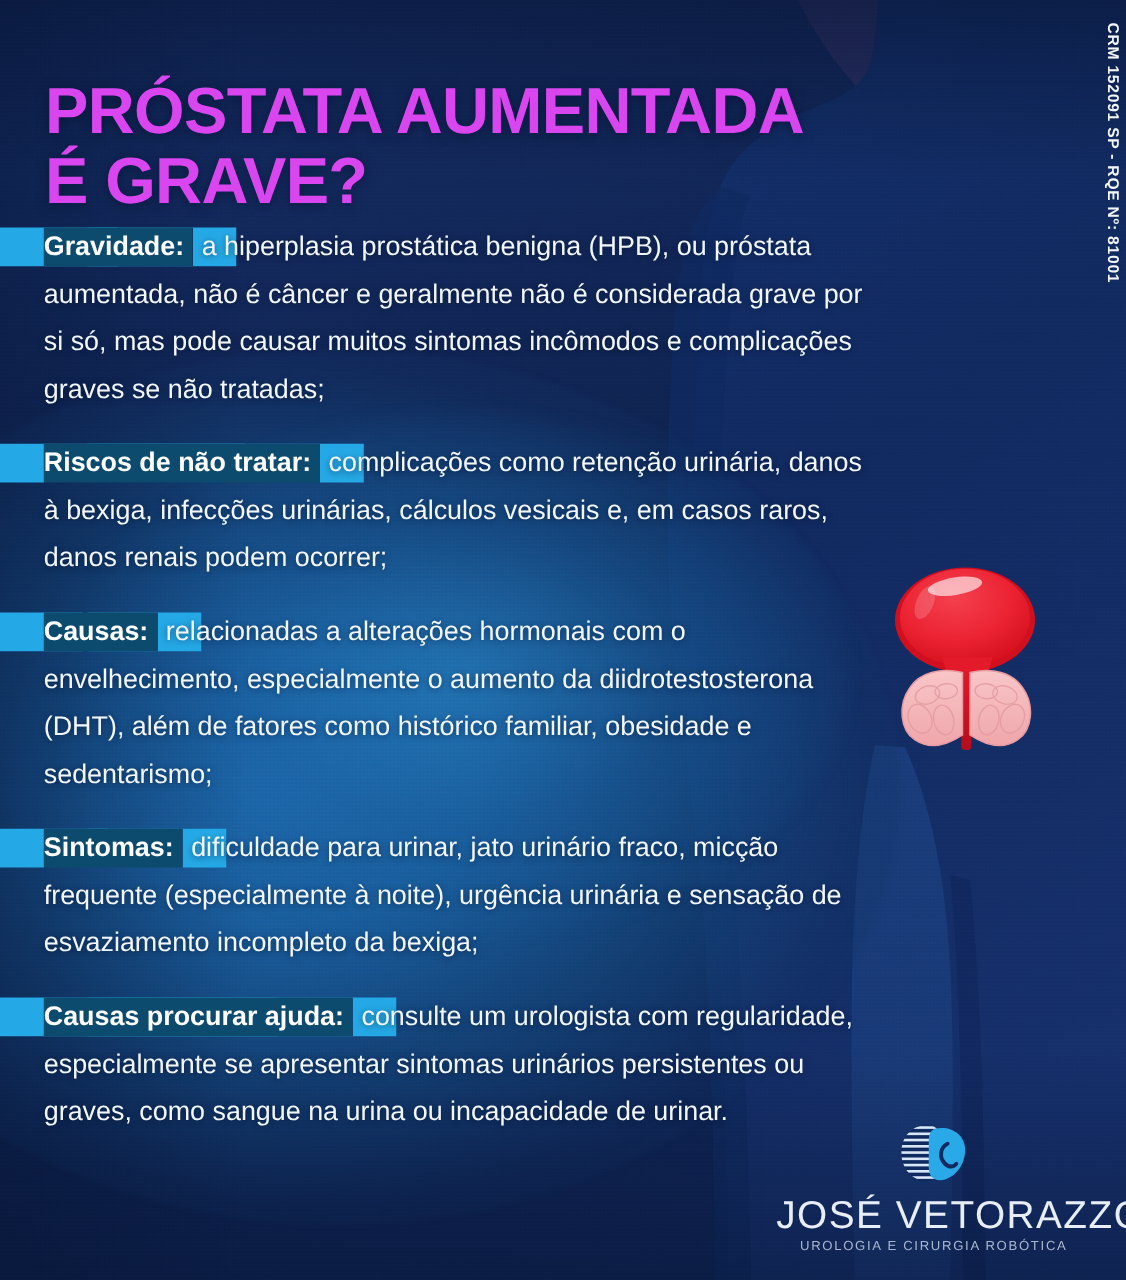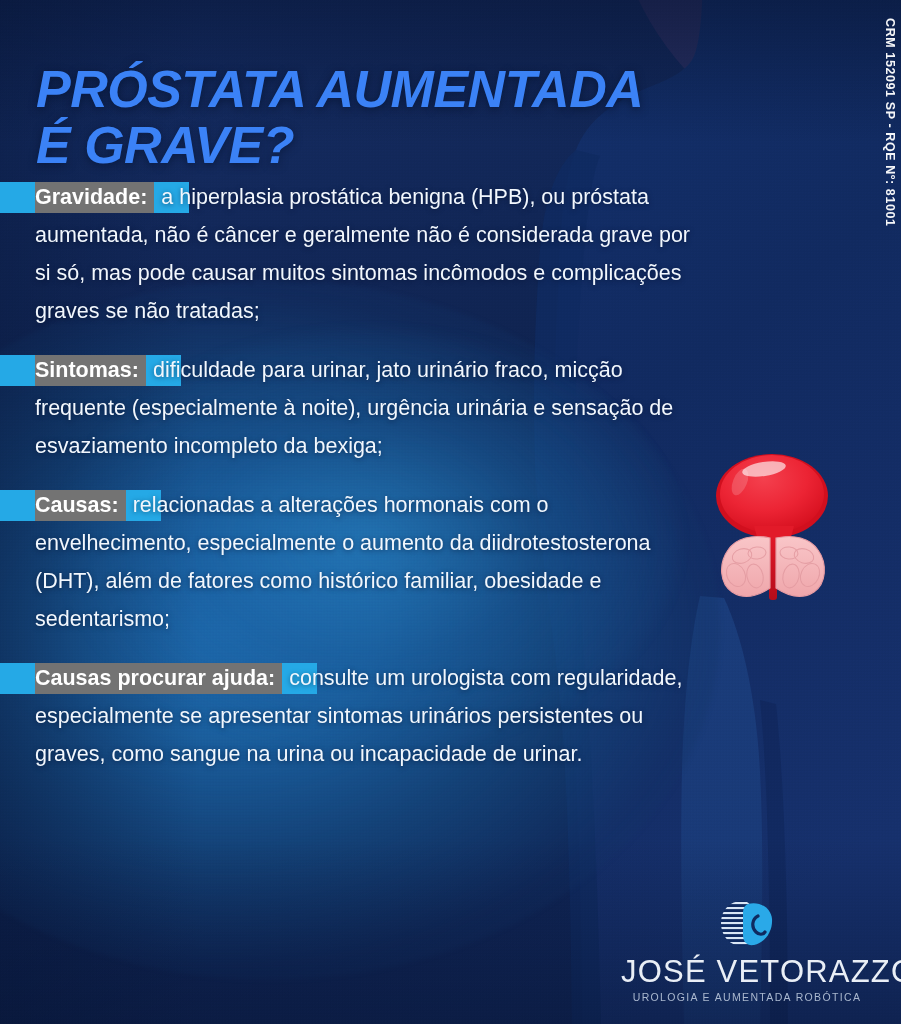--- a/index.html
+++ b/index.html
@@ -83,24 +83,23 @@
   
   .title {
     position: absolute;
     left: 36px;
     top: 26px;
     width: 660px;
     font-size: 52px;
     line-height: 1.08;
     font-weight: 700;
     letter-spacing: -0.5px;
-    color: #3b82f6;
+    color: #d946ef;
     text-shadow: 0 2px 9px rgba(3,14,40,0.55);
     white-space: pre-line;
-    font-style: italic;
   }
 
   
   .crm {
     position: absolute;
     right: 4px;
     top: 18px;
     font-size: 12.5px;
     font-weight: 700;
     letter-spacing: 0.6px;
@@ -129,21 +128,21 @@
     font-weight: 400;
     color: #f2f7fd;
     text-shadow: 0 1px 5px rgba(4,16,44,0.55);
     padding-left: 35px;
     text-indent: -35px;
   }
   .block .lead {
     display: inline;
     font-weight: 700;
     color: #ffffff;
-    background: #737373;
+    background: #0c4a6e;
     box-shadow: 35px 0 0 #25a9e6, -60px 0 0 #25a9e6;
     padding: 3px 7px 4px 0;
     margin-left: 35px;
     box-decoration-break: clone;
     -webkit-box-decoration-break: clone;
     text-shadow: none;
     border-radius: 0;
   }
   .block .lead::before {
     content: "";
@@ -292,31 +291,36 @@
   </svg>
 
   <div class="blocks">
 
     <div class="block">
       <p>
         <span class="lead">Gravidade:</span><span class="body-text">a hiperplasia prostática benigna (HPB), ou próstata aumentada, não é câncer e geralmente não é considerada grave por si só, mas pode causar muitos sintomas incômodos e complicações graves se não tratadas;</span>
       </p>
     </div>
 
-
+    <div class="block">
+      <p>
+        <span class="lead">Riscos de não tratar:</span><span class="body-text">complicações como retenção urinária, danos à bexiga, infecções urinárias, cálculos vesicais e, em casos raros, danos renais podem ocorrer;</span>
+      </p>
+    </div>
+
+
+    <div class="block">
+      <p>
+        <span class="lead">Causas:</span><span class="body-text">relacionadas a alterações hormonais com o envelhecimento, especialmente o aumento da diidrotestosterona (DHT), além de fatores como histórico familiar, obesidade e sedentarismo;</span>
+      </p>
+    </div>
 
     <div class="block">
       <p>
         <span class="lead">Sintomas:</span><span class="body-text">dificuldade para urinar, jato urinário fraco, micção frequente (especialmente à noite), urgência urinária e sensação de esvaziamento incompleto da bexiga;</span>
-      </p>
-    </div>
-
-    <div class="block">
-      <p>
-        <span class="lead">Causas:</span><span class="body-text">relacionadas a alterações hormonais com o envelhecimento, especialmente o aumento da diidrotestosterona (DHT), além de fatores como histórico familiar, obesidade e sedentarismo;</span>
       </p>
     </div>
 
     <div class="block">
       <p>
         <span class="lead">Causas procurar ajuda:</span><span class="body-text">consulte um urologista com regularidade, especialmente  se apresentar sintomas urinários persistentes ou graves, como sangue na urina ou incapacidade de urinar.</span>
       </p>
     </div>
 
   </div>
@@ -344,16 +348,16 @@
           <rect x="0" y="44" width="58" height="2.1"></rect>
         </g>
       </g>
 
       <path d="M30 6 C42 3 53 10 54 21 C55 33 47 45 36 47
                C29 48 25 44 25 37 L25 15 C25 10 27 7 30 6 Z" fill="#2aa9e8"></path>
 
       <path d="M40 18 C34 21 33 29 38 34 C41 37 45 37 47 34" fill="none" stroke="#0f2a60" stroke-width="3.2" stroke-linecap="round"></path>
     </svg>
     <div class="logo-name">JOSÉ VETORAZZO</div>
-    <div class="logo-sub">UROLOGIA E AUMENTADA ROBÓTICA</div>
+    <div class="logo-sub">UROLOGIA E CIRURGIA ROBÓTICA</div>
   </div>
 
 </div>
 
 </body></html>

